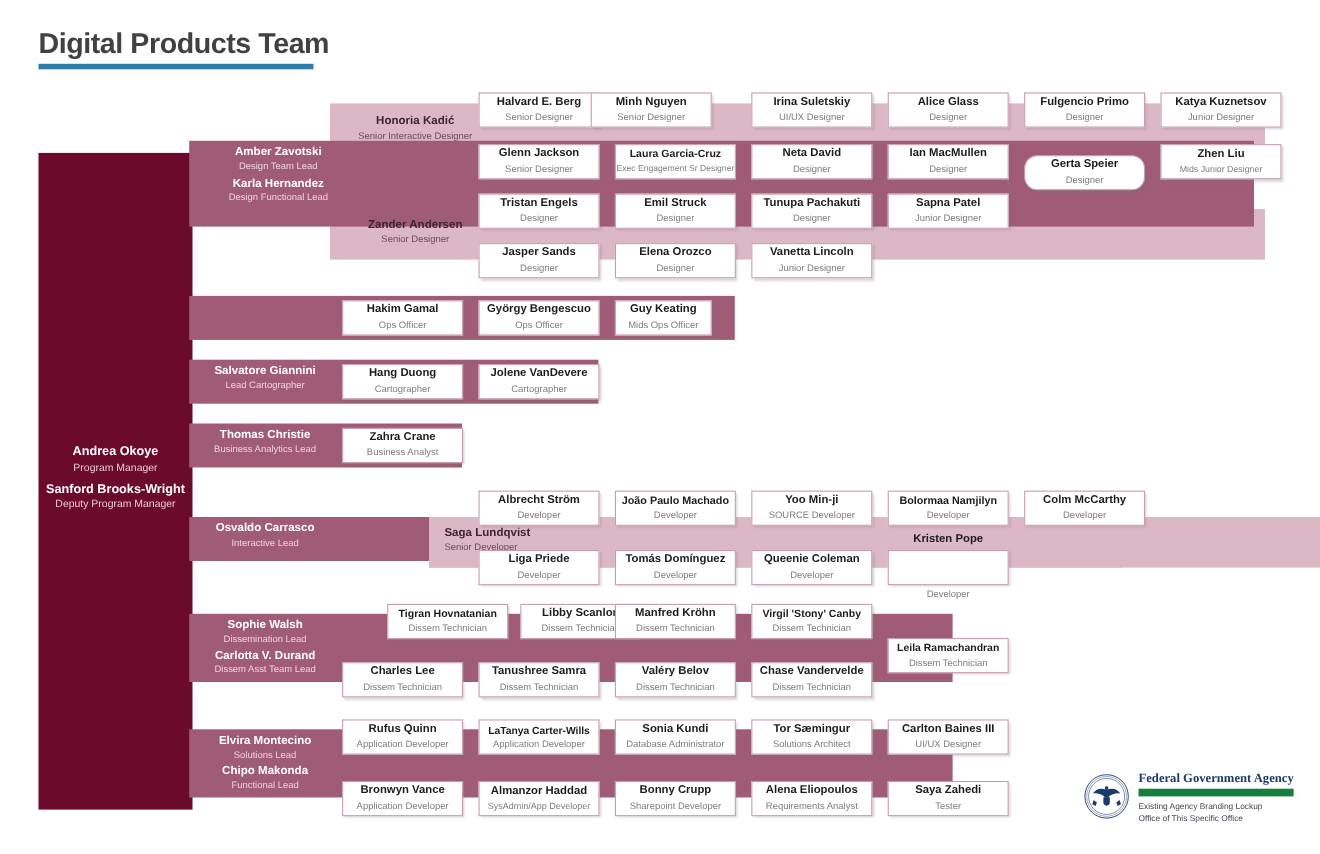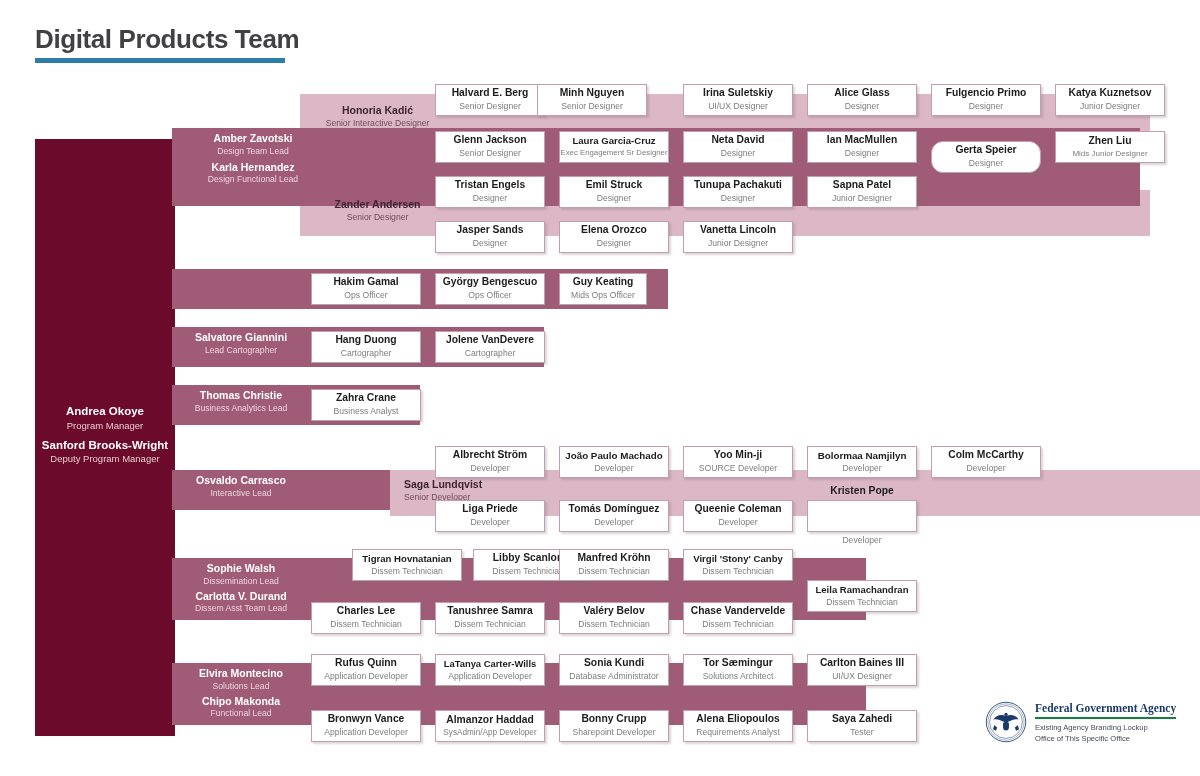--- a/index.html
+++ b/index.html
@@ -65,21 +65,21 @@
     white-space: nowrap;
   }
 
   
   .lockup { position: absolute; left: 985px; top: 700px; display: flex; align-items: center; gap: 8px; }
   .seal { width: 42px; height: 42px; flex: 0 0 42px; }
   .lock-text { padding-top: 2px; }
   .lock-title {
     font-family: "Liberation Serif", serif; font-weight: bold;
     font-size: 11.5px; color: #1b3a6b; line-height: 1.1;
-    border-bottom: 2px solid #15803d; padding-bottom: 2px;
+    border-bottom: 7px solid #15803d; padding-bottom: 2px;
   }
   .lock-sub { font-size: 7.6px; color: #444a52; line-height: 1.45; margin-top: 3px; }
 </style>
 </head>
 <body>
 
 <div id="root">
 
   <div class="title-wrap">
     <div class="title">Digital Products Team</div>

